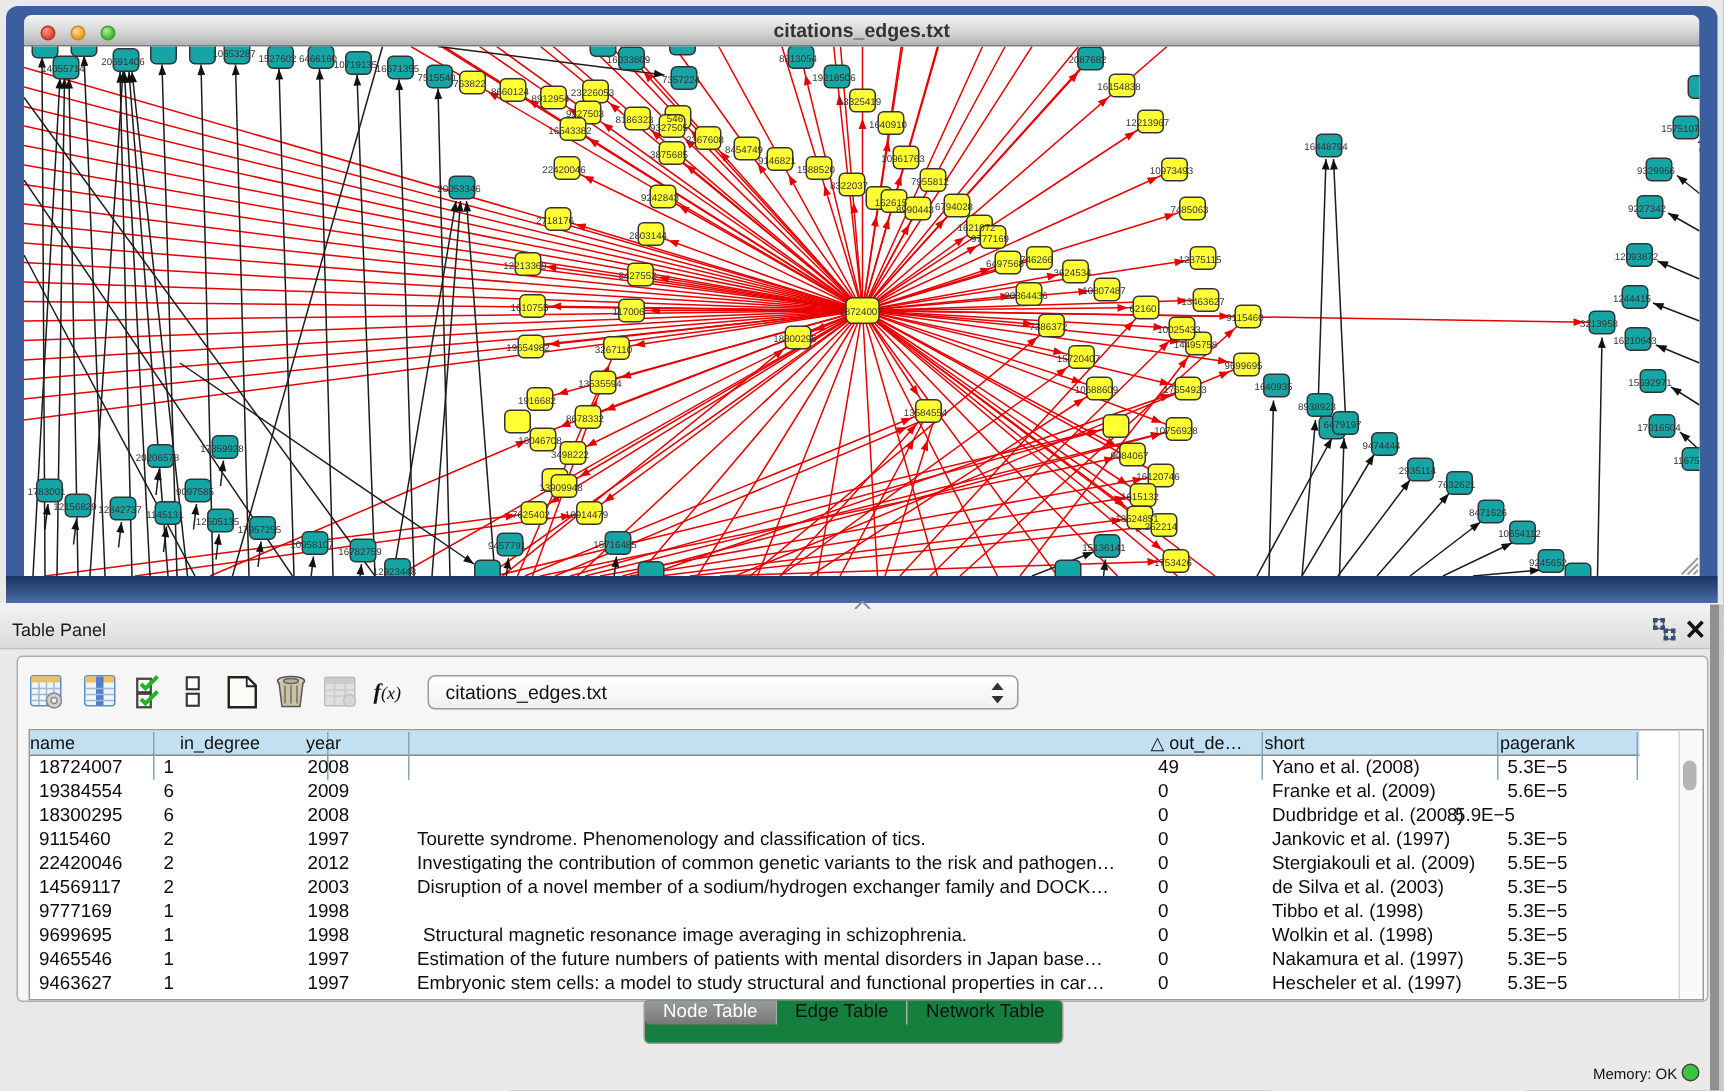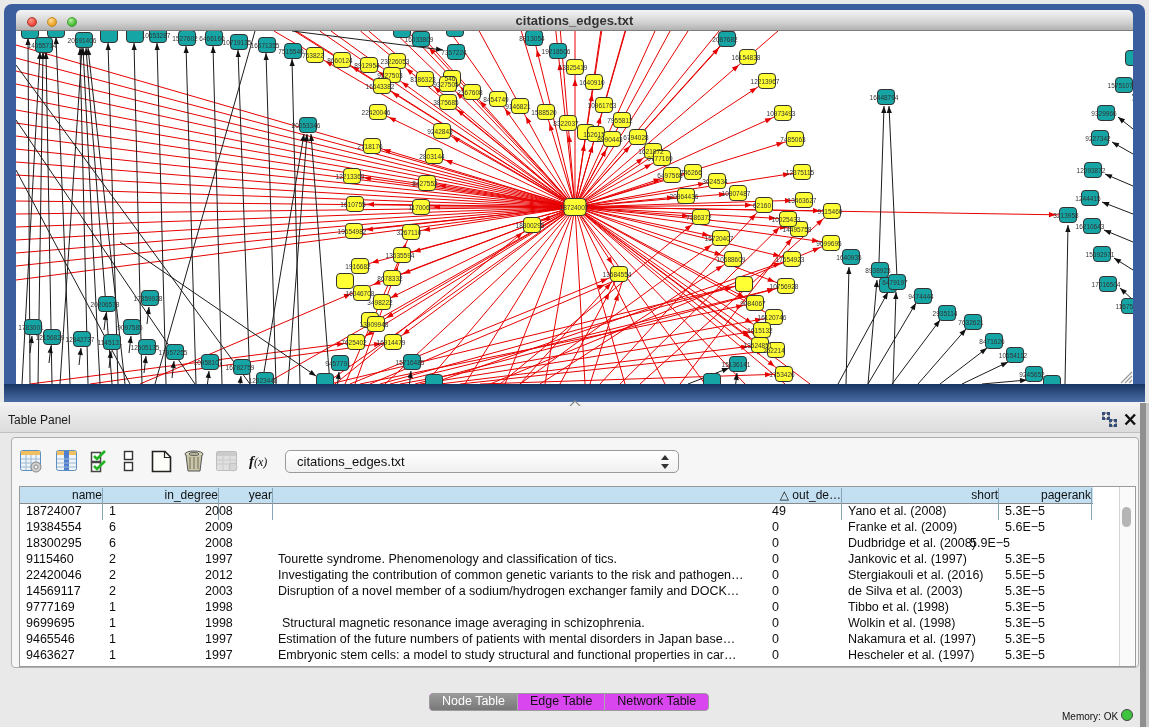--- a/index.html
+++ b/index.html
@@ -12,26 +12,26 @@
 .bk{stroke:#1c1c1c;stroke-width:1}
 .nl{font-family:"Liberation Sans",sans-serif;font-size:6.5px;fill:#333;text-anchor:middle}
 #split{position:absolute;left:0;top:402px;width:1149px;height:4px;background:#f2f2f2}
 #tph{position:absolute;left:0;top:406px;width:1149px;height:27px;background:linear-gradient(#efefef,#dcdcdc);border-bottom:1px solid #c0c0c0}
 #tph .t{position:absolute;left:8px;top:7px;font-size:12px;color:#1a1a1a}
 #tpbg{position:absolute;left:0;top:433px;width:1149px;height:294px;background:#e9e9e9}
 #panel{position:absolute;left:11px;top:437px;width:1128px;height:231px;background:#f6f6f6;border:1px solid #aeaeae;border-radius:4px}
 #combo{position:absolute;left:285px;top:450px;width:394px;height:23px;background:linear-gradient(#fff,#f0f0f0);border:1px solid #9a9a9a;border-radius:5px;font-size:13px;color:#111;line-height:21px;padding-left:11px}
 #table{position:absolute;left:19px;top:486px;width:1117px;height:181px;background:#fff;border:1px solid #9a9a9a;overflow:hidden}
 #thead{position:absolute;left:0;top:0;width:1073px;height:17px;background:#c2e0f1;border-bottom:1px solid #8a8a8a}
-#thead span{position:absolute;top:1px;font-size:12px;color:#111;text-align:right;border-right:1px solid #86a5b8;height:32px}
+#thead span{position:absolute;top:1px;font-size:12px;color:#111;text-align:left;border-right:1px solid #86a5b8;height:32px}
 .tr{position:absolute;left:0;width:1100px;height:16px;font-size:12.5px;color:#0d0d0d}
 .tr span{position:absolute;top:0;white-space:nowrap}
 #vsb{position:absolute;right:1px;top:0px;width:15px;height:179px;background:#fafafa;border-left:1px solid #d5d5d5}
 #vsb .th{position:absolute;left:2px;top:20px;width:9px;height:20px;border-radius:5px;background:#b5b5b5}
-#tabs{position:absolute;left:429px;top:693px;height:18px;border:1px solid #9b9b9b;border-radius:4px;background:#d946ef;font-size:13px}
+#tabs{position:absolute;left:429px;top:666px;height:30px;border:1px solid #9b9b9b;border-radius:4px;background:#15803d;font-size:13px}
 #tabs span{display:inline-block;vertical-align:top;height:16px;line-height:15px;padding:0 12px;color:#111;font-size:12.5px}
 #tabs .sel{background:linear-gradient(#9a9a9a,#787878);color:#fff;border-radius:3px 0 0 3px}
 #tabs .sep{padding:0;width:1px;background:#aaa;height:16px}
 #mem{position:absolute;left:1062px;top:711px;font-size:10px;color:#111}
 #memdot{position:absolute;left:1121px;top:709px;width:12px;height:12px;border-radius:50%;background:#3ec43e;border:1.5px solid #444}
 #rstrip1{position:absolute;left:1140px;top:403px;width:6px;height:324px;background:#8f8f8f}
 #rstrip2{position:absolute;left:1146px;top:403px;width:3px;height:324px;background:#c9c9c9}
 .icon{position:absolute;top:450px}
 </style></head>
 <body>
@@ -815,21 +815,21 @@
 <span style="left:752px">0</span>
 <span style="left:828px">Jankovic et al. (1997)</span>
 <span style="left:985px">5.3E−5</span>
 </div>
 <div class="tr" style="top:81px">
 <span style="left:6px">22420046</span>
 <span style="left:89px">2</span>
 <span style="left:185px">2012</span>
 <span style="left:258px">Investigating the contribution of common genetic variants to the risk and pathogen…</span>
 <span style="left:752px">0</span>
-<span style="left:828px">Stergiakouli et al. (2016)</span>
+<span style="left:828px">Stergiakouli et al. (2009)</span>
 <span style="left:985px">5.5E−5</span>
 </div>
 <div class="tr" style="top:97px">
 <span style="left:6px">14569117</span>
 <span style="left:89px">2</span>
 <span style="left:185px">2003</span>
 <span style="left:258px">Disruption of a novel member of a sodium/hydrogen exchanger family and DOCK…</span>
 <span style="left:752px">0</span>
 <span style="left:828px">de Silva et al. (2003)</span>
 <span style="left:985px">5.3E−5</span>

